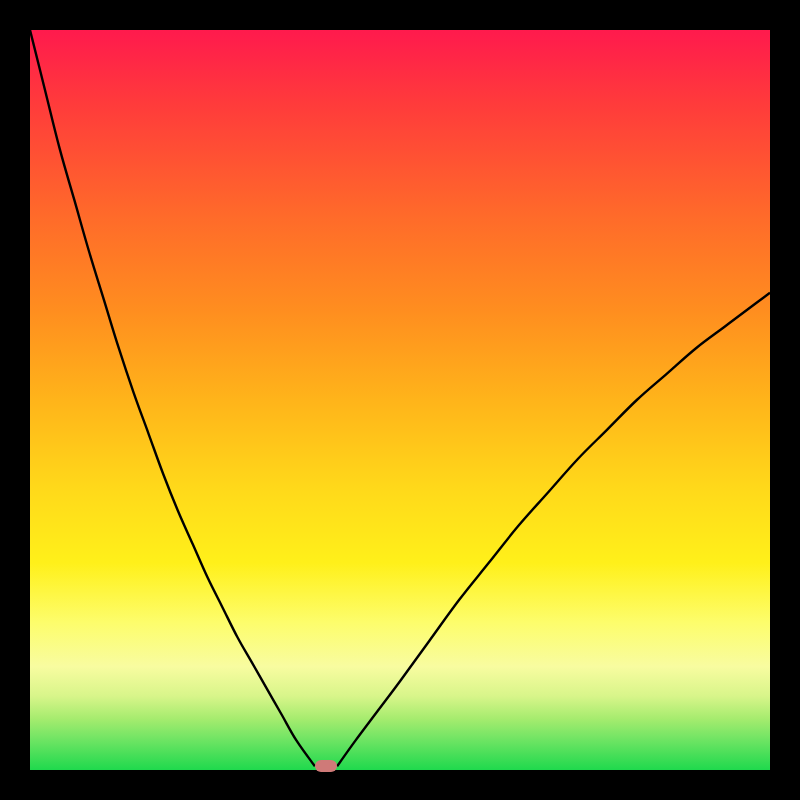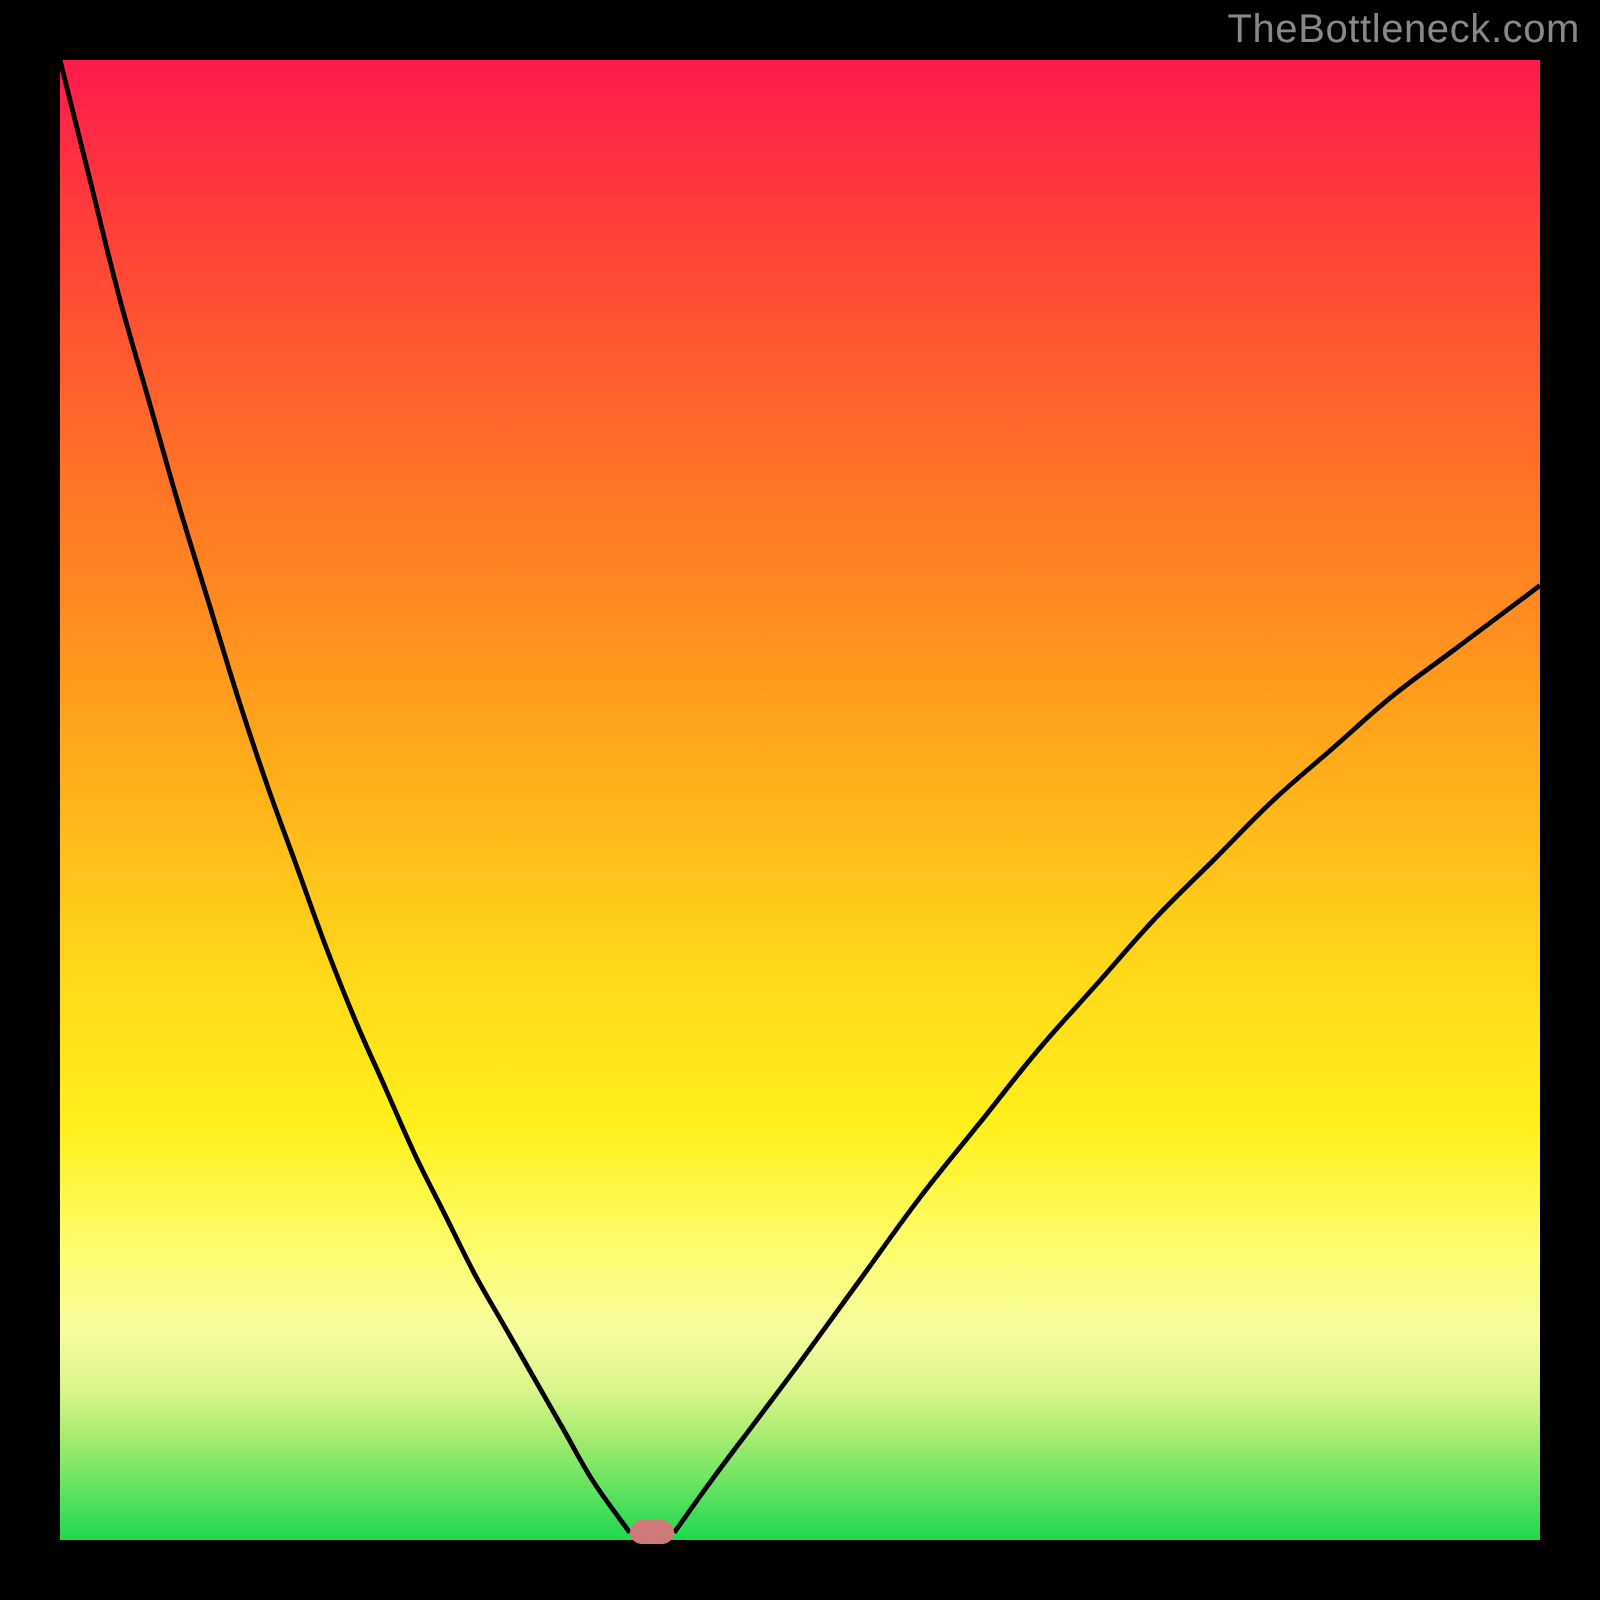--- a/index.html
+++ b/index.html
@@ -61,21 +61,20 @@
     height: 12px;
     background: #cf7a78;
     border-radius: 6px;
   }
 </style>
 </head>
 <body>
 
 <div class="frame">
 
-  <div class="watermark">TheBottleneck.com</div>
 
   <div class="plot-area">
 
     <svg class="curve" viewBox="0 0 740 740" preserveAspectRatio="none">
       <path id="curve-left" d="M 0.00 0.00 C 2.66 10.66, 9.47 37.89, 14.80 59.20 C 20.13 80.51, 24.27 98.42, 29.60 118.40 C 34.93 138.38, 39.07 151.55, 44.40 170.20 C 49.73 188.85, 53.87 204.02, 59.20 222.00 C 64.53 239.98, 68.67 252.78, 74.00 270.10 C 79.33 287.42, 83.47 301.55, 88.80 318.20 C 94.13 334.85, 98.27 347.28, 103.60 362.60 C 108.93 377.92, 113.07 388.65, 118.40 403.30 C 123.73 417.95, 127.87 430.01, 133.20 444.00 C 138.53 457.99, 142.67 468.35, 148.00 481.00 C 153.33 493.65, 157.47 502.31, 162.80 514.30 C 168.13 526.29, 172.27 536.28, 177.60 547.60 C 182.93 558.92, 187.07 566.54, 192.40 577.20 C 197.73 587.86, 201.87 596.81, 207.20 606.80 C 212.53 616.79, 216.67 623.38, 222.00 632.70 C 227.33 642.02, 231.47 649.28, 236.80 658.60 C 242.13 667.92, 246.27 675.18, 251.60 684.50 C 256.93 693.82, 260.41 701.08, 266.40 710.40 C 272.39 719.72, 281.57 731.64, 284.90 736.30" fill="none" stroke="#000" stroke-width="2.4"></path>
       <path id="curve-right" d="M 307.10 736.30 C 310.43 731.64, 318.27 720.39, 325.60 710.40 C 332.93 700.41, 339.81 691.46, 347.80 680.80 C 355.79 670.14, 360.68 663.85, 370.00 651.20 C 379.32 638.55, 388.94 625.15, 399.60 610.50 C 410.26 595.85, 418.54 583.79, 429.20 569.80 C 439.86 555.81, 448.14 546.12, 458.80 532.80 C 469.46 519.48, 477.74 508.45, 488.40 495.80 C 499.06 483.15, 507.34 474.49, 518.00 462.50 C 528.66 450.51, 536.94 440.52, 547.60 429.20 C 558.26 417.88, 566.54 410.26, 577.20 399.60 C 587.86 388.94, 596.14 379.99, 606.80 370.00 C 617.46 360.01, 625.74 353.42, 636.40 344.10 C 647.06 334.78, 655.34 326.86, 666.00 318.20 C 676.66 309.54, 684.94 303.99, 695.60 296.00 C 706.26 288.01, 717.21 279.79, 725.20 273.80 C 733.19 267.81, 737.34 264.70, 740.00 262.70" fill="none" stroke="#000" stroke-width="2.4"></path>
     </svg>
 
     <div class="marker" id="min-marker" style="left: 285px; top: 729.56px;"></div>
 

